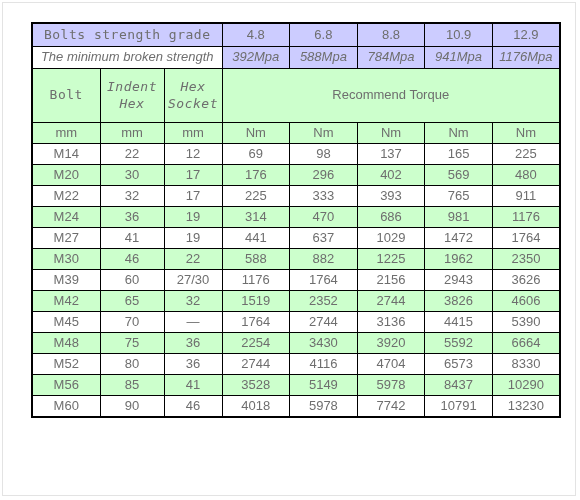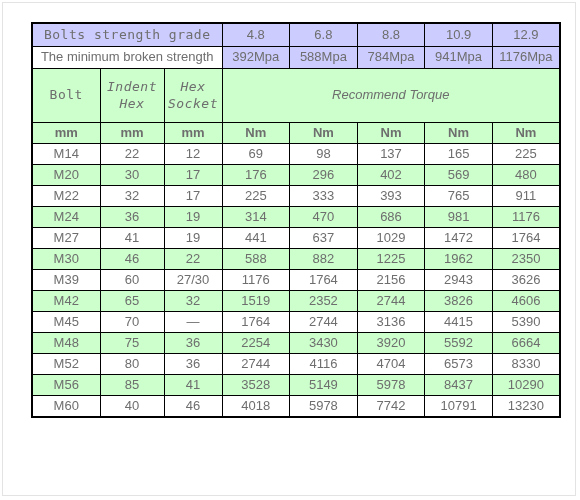--- a/index.html
+++ b/index.html
@@ -57,28 +57,28 @@
   .bg-lav   { background: #ccccff; }
   .bg-green { background: #ccffcc; }
   .bg-white { background: #ffffff; }
 
   
   .mono { font-family: "DejaVu Sans Mono", "Liberation Mono", monospace; letter-spacing: 0.5px; }
   .sans { font-family: "Liberation Sans", sans-serif; }
 
   
   .r-grade  td { height: 22px; font-size: 14px; }
-  .r-broken td { height: 21px; font-size: 13.5px; }
+  .r-broken td { height: 21px; font-size: 13.5px; font-style: italic; }
   .r-colhdr td { height: 53px; font-size: 14px; }
-  .r-units  td { height: 20px; font-size: 13px; font-weight: bold; }
+  .r-units  td { height: 20px; font-size: 13px; }
   .r-data   td { height: 20px; font-size: 13.5px; }
 
   .title-cell { font-size: 14px; }
   .broken-label { font-size: 12.5px; }
-  .rec-torque { font-size: 15px; font-style: italic; }
+  .rec-torque { font-size: 15px; }
   .unit-txt { font-size: 13px; }
   .stack { display: block; line-height: 1.25; font-style: italic; }
 </style>
 </head>
 <body>
 
 <div id="page-frame">
   <div id="table-wrap">
     <table class="bolt-table">
       <colgroup>
@@ -245,21 +245,21 @@
             <td class="bg-green sans">85</td>
             <td class="bg-green sans">41</td>
             <td class="bg-green sans">3528</td>
             <td class="bg-green sans">5149</td>
             <td class="bg-green sans">5978</td>
             <td class="bg-green sans">8437</td>
             <td class="bg-green sans">10290</td>
           </tr>
           <tr class="r-data">
             <td class="bg-white sans">M60</td>
-            <td class="bg-white sans">40</td>
+            <td class="bg-white sans">90</td>
             <td class="bg-white sans">46</td>
             <td class="bg-white sans">4018</td>
             <td class="bg-white sans">5978</td>
             <td class="bg-white sans">7742</td>
             <td class="bg-white sans">10791</td>
             <td class="bg-white sans">13230</td>
           </tr>
         </tbody>
     </table>
   </div>

